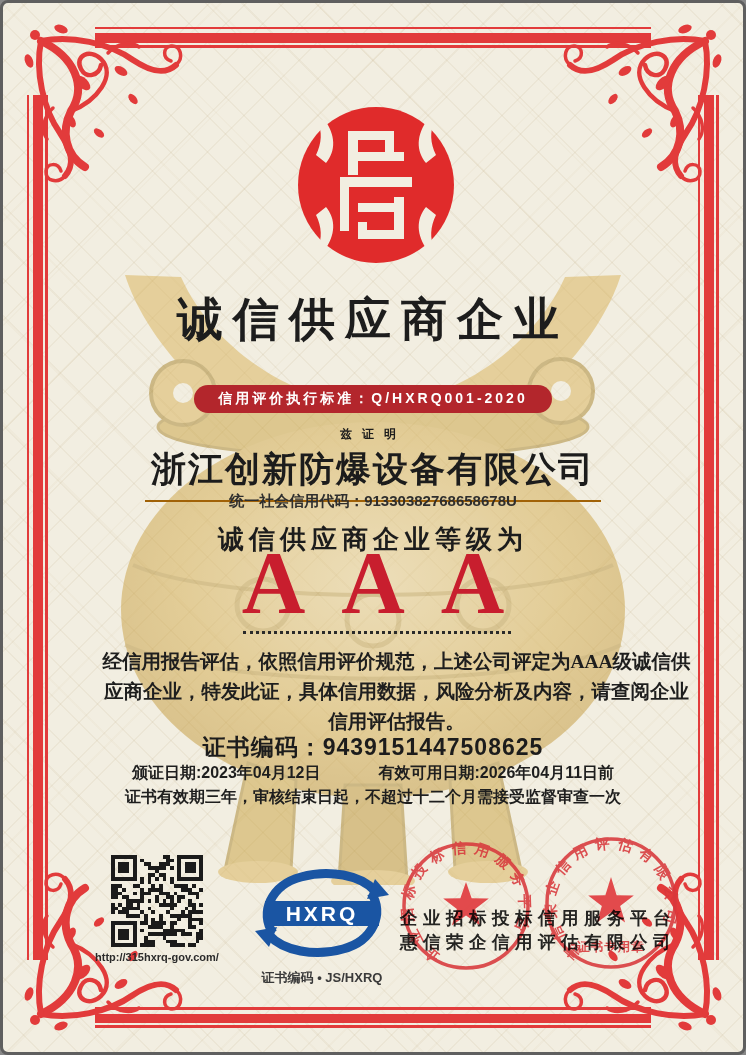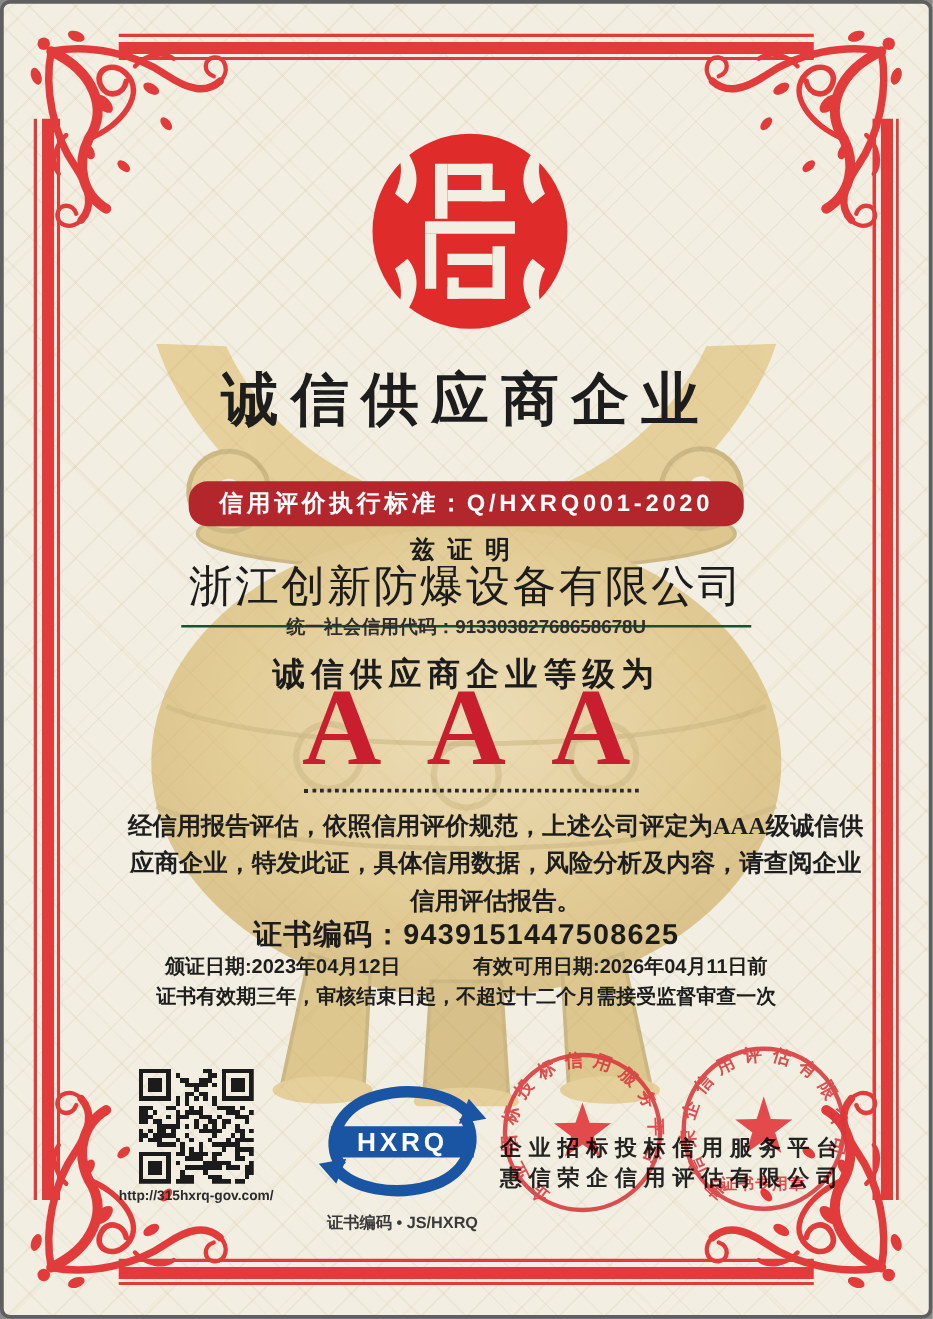--- a/index.html
+++ b/index.html
@@ -32,25 +32,25 @@
   .corner.br{bottom:10px;right:10px;transform:scale(-1,-1);}
   
   .vessel{position:absolute;left:50px;top:272px;z-index:0;opacity:.5;}
   
   .abs{position:absolute;left:0;right:0;text-align:center;z-index:3;}
   .logo{position:absolute;left:293px;top:102px;z-index:3;}
   .title{top:286px;font-size:46px;font-weight:700;letter-spacing:10px;color:#1d1d1d;}
   .subtitle{top:334px;font-size:39px;font-weight:700;letter-spacing:5px;color:#1d1d1d;font-family:"Liberation Serif",serif;}
   .banner{top:382px;}
   .banner span{display:inline-block;background:#b3262c;color:#fff;border-radius:15px;
-    padding:5px 24px;font-size:19px;font-weight:700;letter-spacing:3px;font-family:"Liberation Sans",sans-serif;}
-  .certify{top:423px;font-size:20px;font-weight:700;letter-spacing:10px;}
+    padding:5px 24px;font-size:14px;font-weight:700;letter-spacing:3px;font-family:"Liberation Sans",sans-serif;}
+  .certify{top:423px;font-size:12px;font-weight:700;letter-spacing:10px;}
   .company{top:443px;}
-  .company span{display:inline-block;font-size:35px;font-weight:400;letter-spacing:2px;
-    border-bottom:2px solid #14532d;padding:0 6px 7px;text-align:center;}
+  .company span{display:inline-block;font-size:35px;font-weight:700;letter-spacing:2px;
+    border-bottom:2px solid #a16207;padding:0 6px 7px;text-align:center;}
   .creditcode{top:489px;font-size:15px;font-weight:700;font-family:"Liberation Sans",sans-serif;color:#2e2e2e;}
   .gradelabel{top:519px;font-size:26px;font-weight:700;letter-spacing:5px;}
   .grade{top:536px;font-size:88px;font-weight:700;color:#c81e2e;letter-spacing:36px;text-indent:36px;line-height:1;}
   .dotline{position:absolute;left:240px;width:268px;top:628px;border-bottom:3px dotted #2a2a2a;z-index:3;}
   .statement{top:644px;left:52px;right:52px;font-size:19.5px;font-weight:600;line-height:1.55;color:#1e1e1e;margin-left:47px;}
   .certno{top:729px;font-size:23px;font-weight:800;font-family:"Liberation Sans",sans-serif;letter-spacing:1px;}
   .dates{top:760px;font-size:16px;font-weight:700;font-family:"Liberation Sans",sans-serif;color:#1e1e1e;}
   .dates .gap{display:inline-block;width:58px;}
   .validity{top:784px;font-size:16px;font-weight:700;font-family:"Liberation Sans",sans-serif;color:#1e1e1e;}
   

